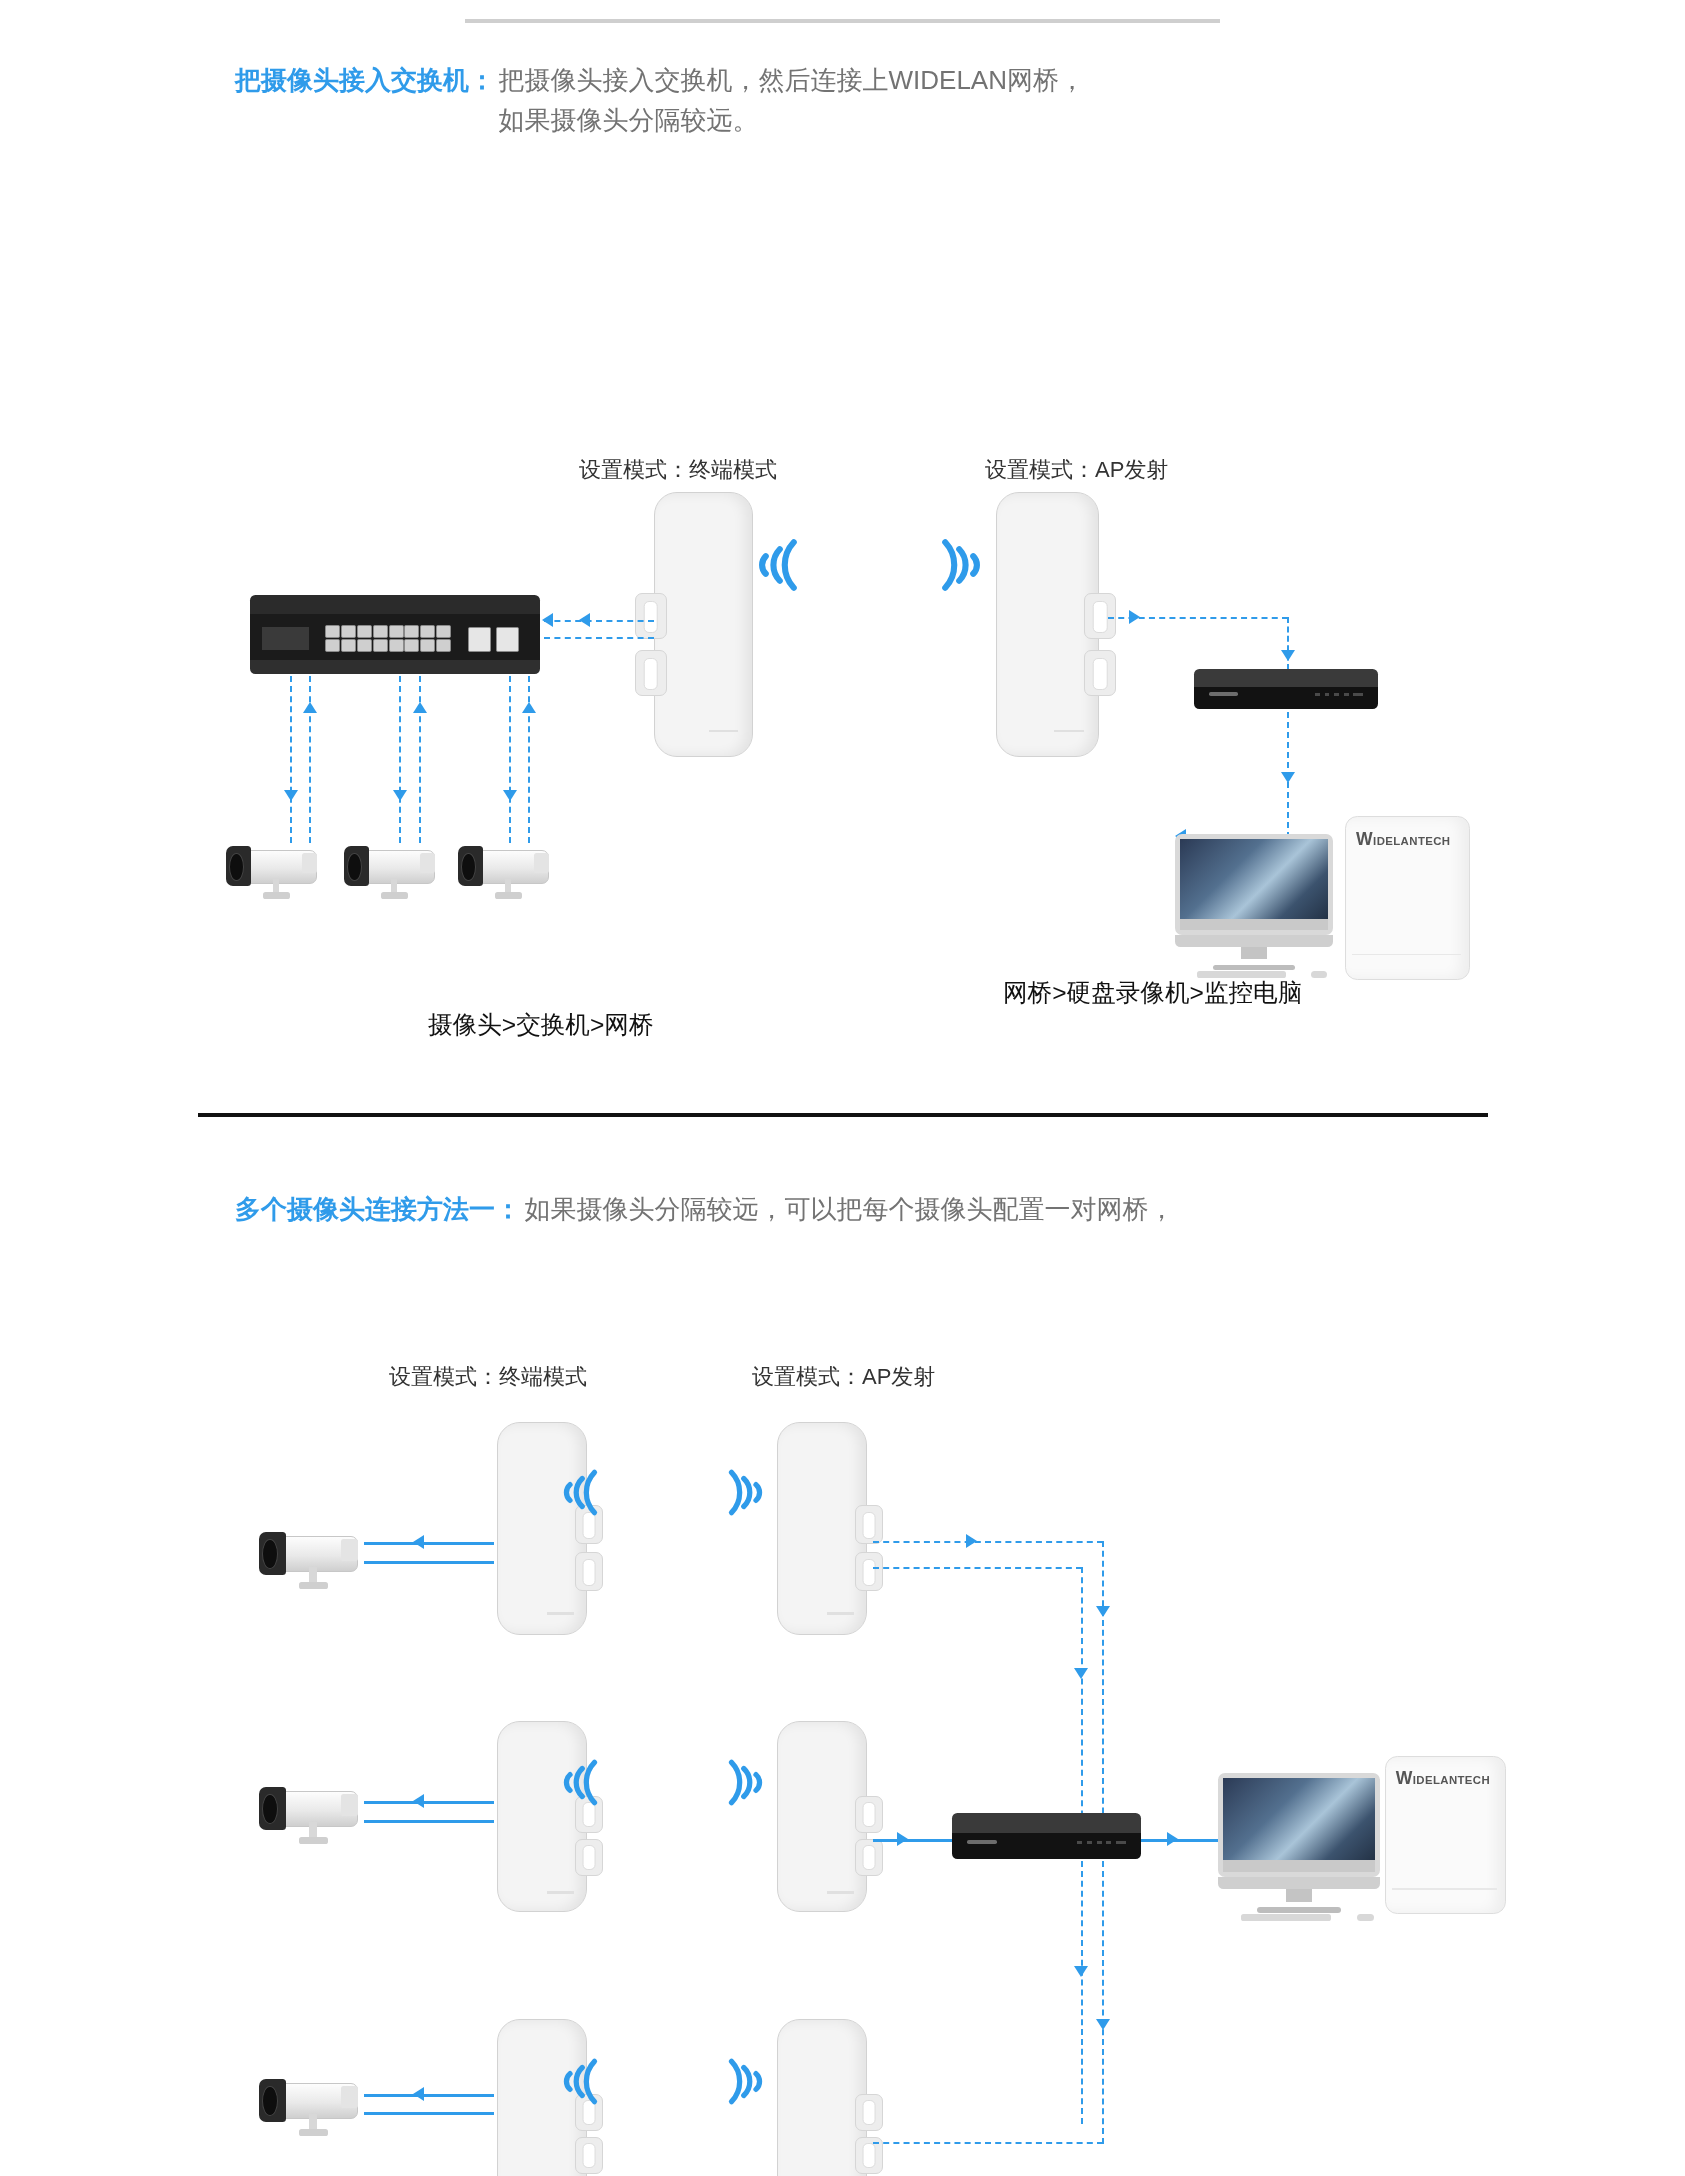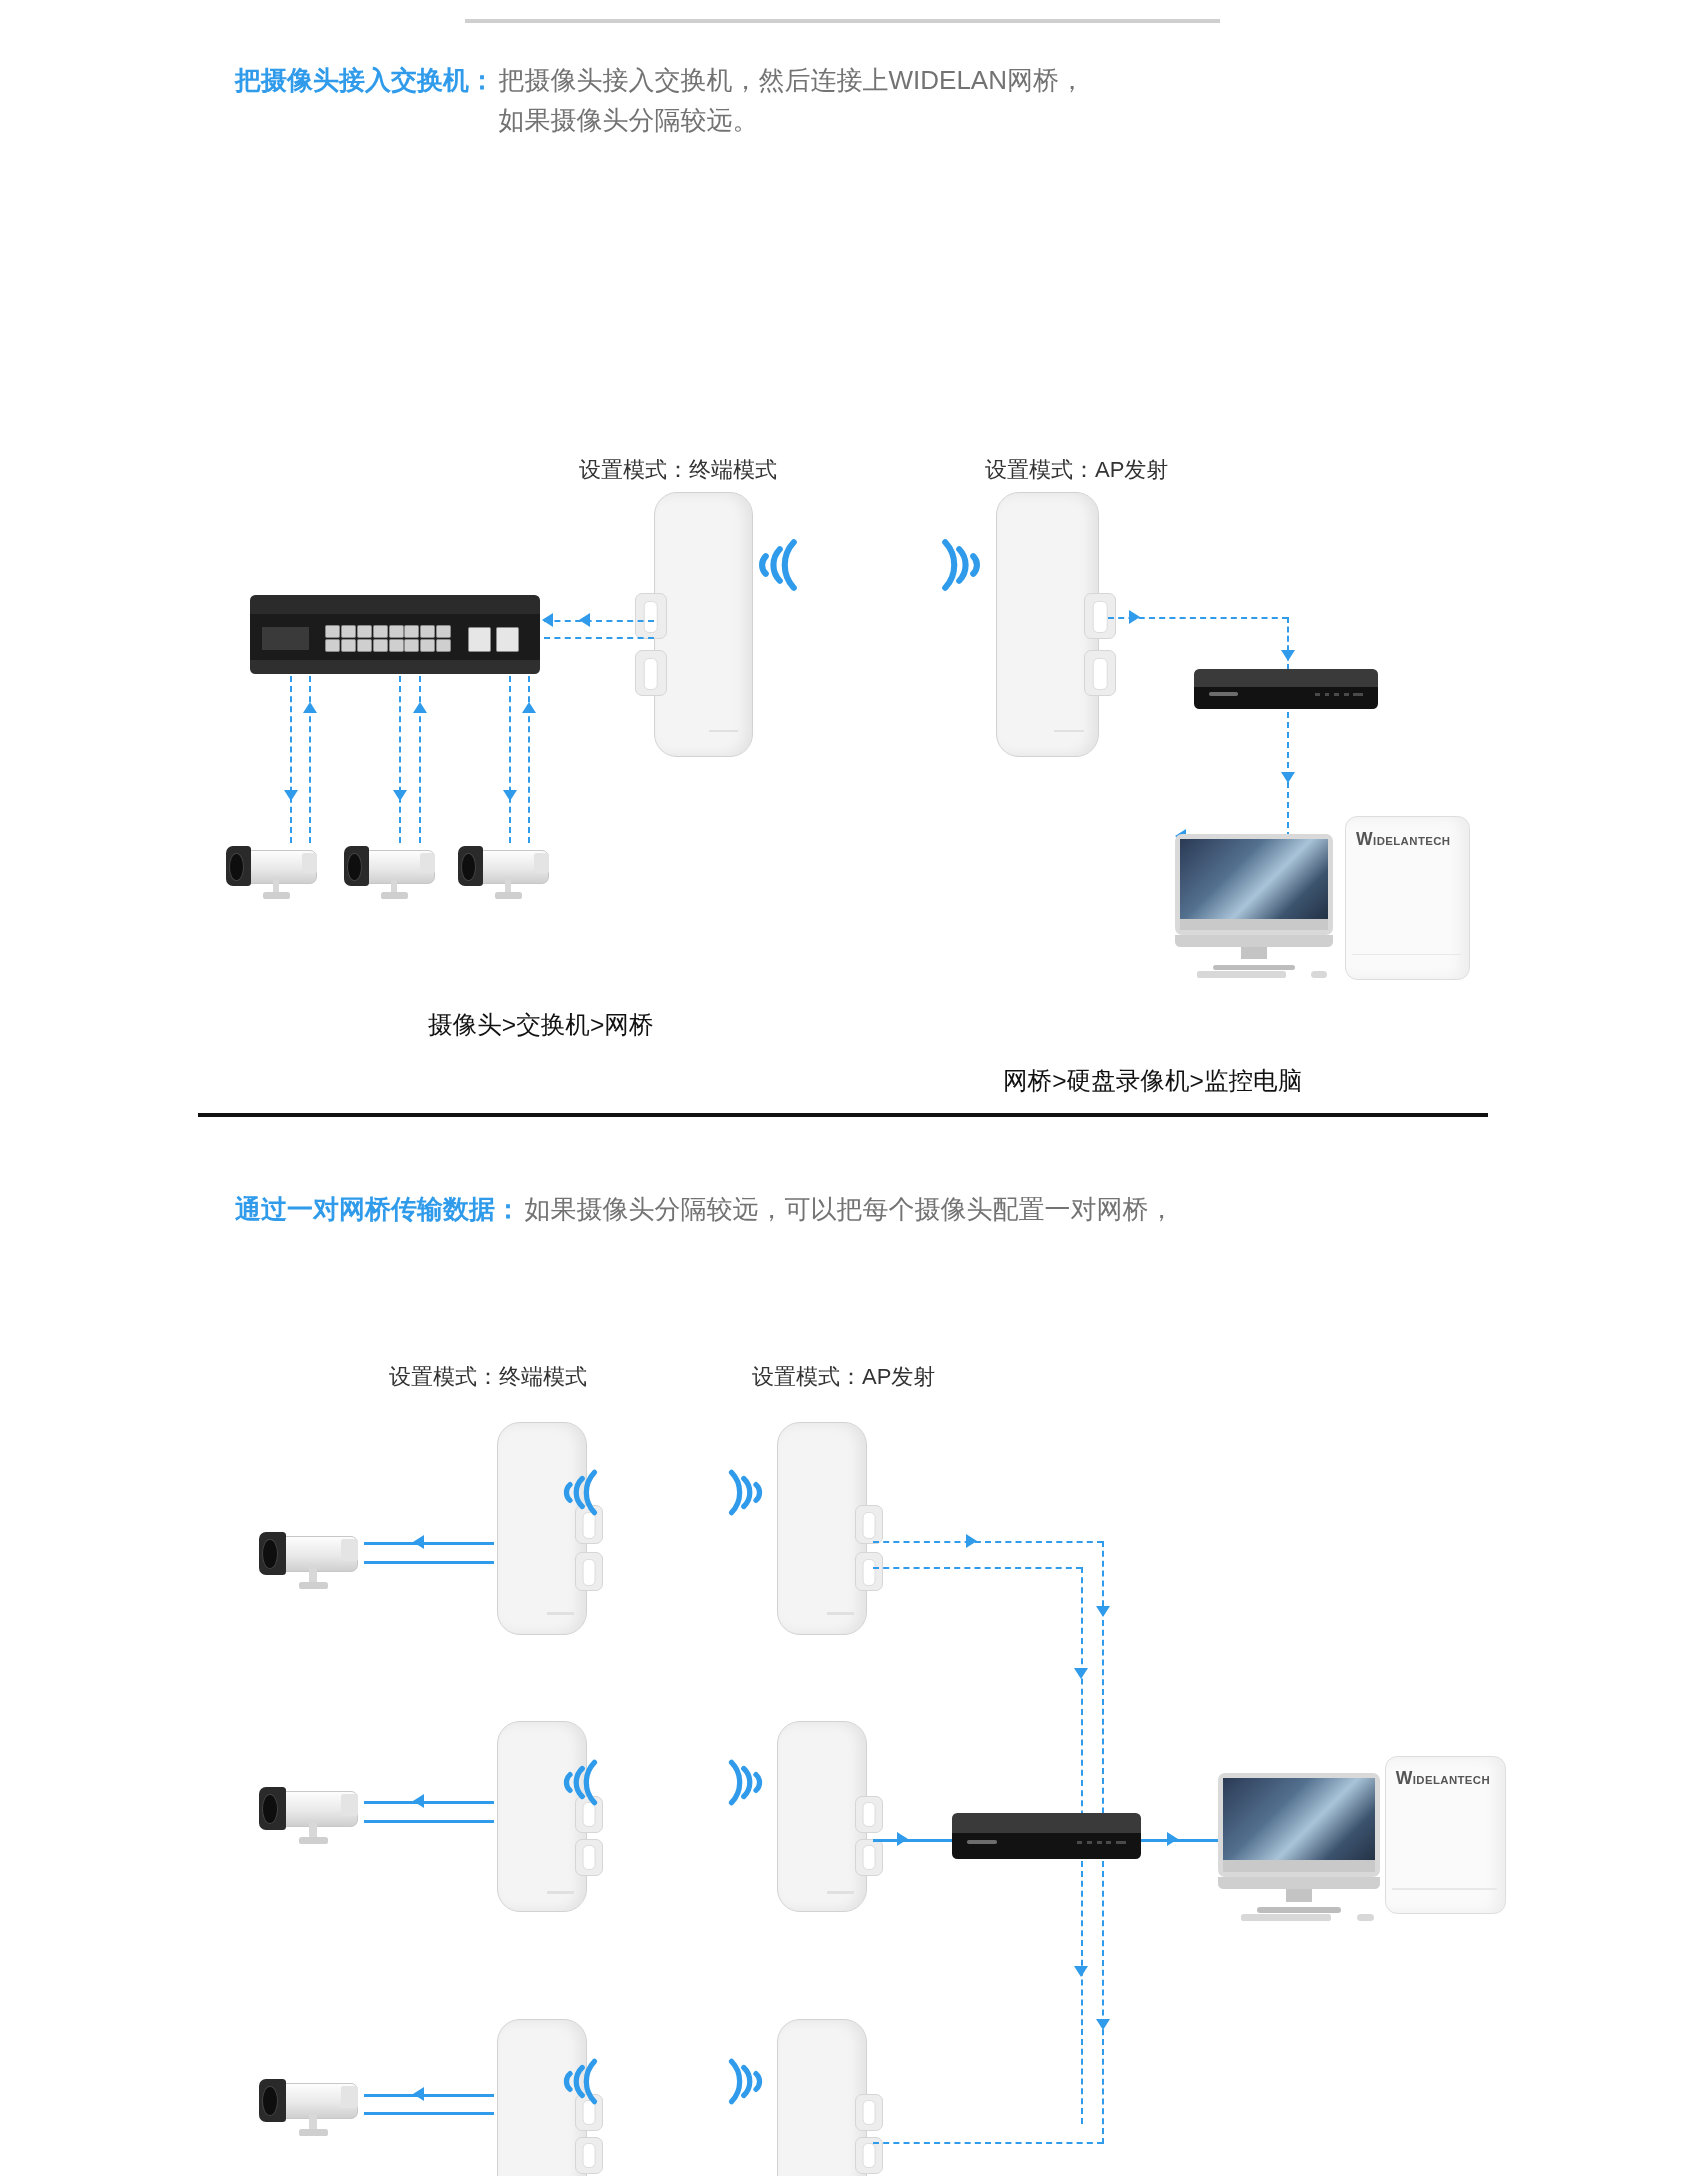--- a/index.html
+++ b/index.html
@@ -417,26 +417,26 @@
     <div class="mouse"></div>
   </div>
 
   <div class="appanel" style="left:1345px;top:816px;width:123px;height:162px;">
     <div class="pbody"></div>
     <div class="brand"><span class="w">W</span><span>IDELANTECH</span></div>
     <div class="seam"></div>
   </div>
 
   <div class="flow-cap" style="left:428px;top:1008px;">摄像头&gt;交换机&gt;网桥</div>
-  <div class="flow-cap" style="left:1003px;top:1064px;">网桥&gt;硬盘录像机&gt;监控电脑</div>
+  <div class="flow-cap" style="left:1003px;top:976px;">网桥&gt;硬盘录像机&gt;监控电脑</div>
 
   <div class="hr-black" style="top:1113px;"></div>
 
   <div class="method" style="position:absolute;left:235px;top:1189px;margin:0;">
-    <div class="lbl">通过一对网桥传输数据：</div>
+    <div class="lbl">多个摄像头连接方法一：</div>
     <div class="txt">
       <div>如果摄像头分隔较远，可以把每个摄像头配置一对网桥，</div>
     </div>
   </div>
 
   <div class="mode-cap" style="left:389px;top:1362px;">设置模式：终端模式</div>
   <div class="mode-cap" style="left:752px;top:1362px;">设置模式：AP发射</div>
 
   <div class="cam" style="left:259px;top:1523px;width:105px;height:74px;">
     <div class="barrel"></div>

